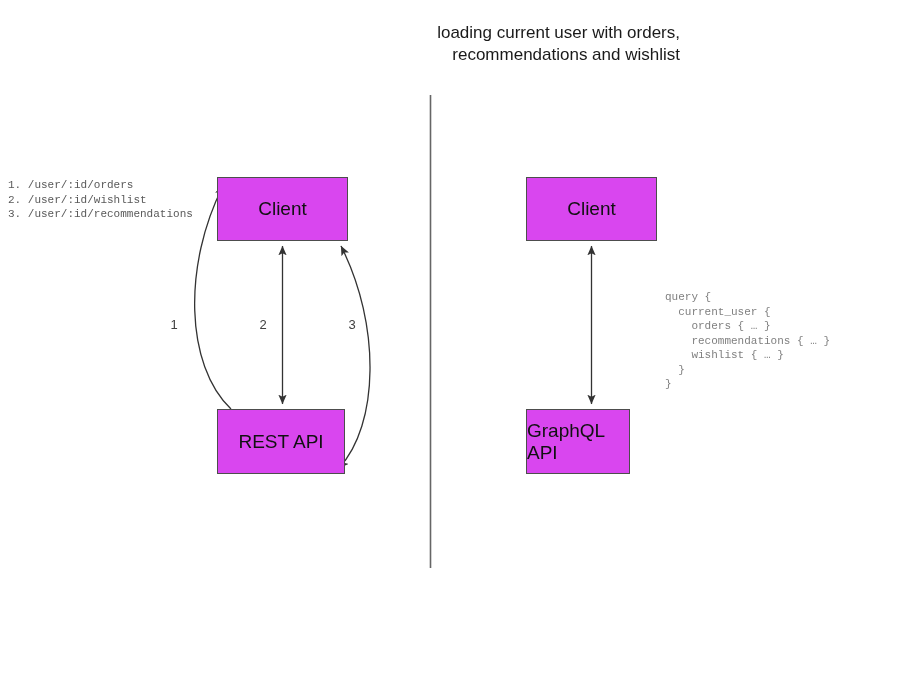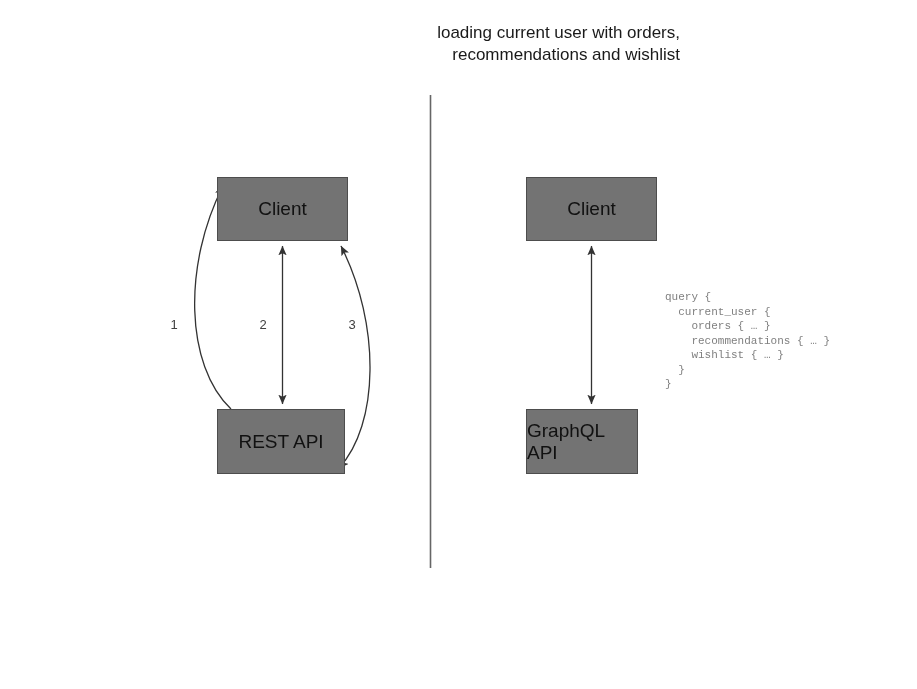--- a/index.html
+++ b/index.html
@@ -9,21 +9,21 @@
     font-family:"Liberation Sans", sans-serif;
     overflow:hidden;
     position:relative;
   }
   #canvas{position:absolute;left:0;top:0;width:917px;height:689px;}
 
   .svg-layer{position:absolute;left:0;top:0;width:917px;height:689px;}
 
   .node-box{
     position:absolute;
-    background:#737373;
+    background:#d946ef;
     border:1.4px solid #4d4d4d;
     box-sizing:border-box;
     display:flex;
     align-items:center;
     justify-content:center;
     color:#111111;
     font-size:19px;
     font-family:"Liberation Sans", sans-serif;
   }
 
@@ -64,21 +64,21 @@
     font-size:13px;
     color:#404040;
     font-family:"Liberation Sans", sans-serif;
     text-align:center;
     width:24px;
   }
 
   #client-rest{left:217px;top:177px;width:131px;height:64px;}
   #rest-api{left:217px;top:409px;width:128px;height:65px;}
   #client-graphql{left:526px;top:177px;width:131px;height:64px;}
-  #graphql-api{left:526px;top:409px;width:112px;height:65px;align-items:center;}
+  #graphql-api{left:526px;top:409px;width:104px;height:65px;align-items:center;}
 
   #label-1{left:162px;top:317px;}
   #label-2{left:251px;top:317px;}
   #label-3{left:340px;top:317px;}
 </style>
 </head>
 <body>
 
 <div id="canvas">
 
@@ -99,20 +99,23 @@
 
     <path d="M 231 409 C 185 365, 183 265, 223 186" fill="none" stroke="#333333" stroke-width="1.3" marker-end="url(#ah)"></path>
 
     <line x1="282.5" y1="404" x2="282.5" y2="246" stroke="#333333" stroke-width="1.3" marker-end="url(#ah)" marker-start="url(#ah-start)"></line>
 
     <path d="M 341 246 C 381 325, 379 425, 339 468" fill="none" stroke="#333333" stroke-width="1.3" marker-end="url(#ah)" marker-start="url(#ah-start)"></path>
 
     <line x1="591.5" y1="404" x2="591.5" y2="246" stroke="#333333" stroke-width="1.3" marker-end="url(#ah)" marker-start="url(#ah-start)"></line>
   </svg>
 
+  <div id="rest-endpoints">1. /user/:id/orders
+2. /user/:id/wishlist
+3. /user/:id/recommendations</div>
 
   <div class="node-box" id="client-rest">
     <span>Client</span>
   </div>
 
   <div class="node-box" id="rest-api">
     <span>REST API</span>
   </div>
 
   <div class="edge-label" id="label-1">1</div>

